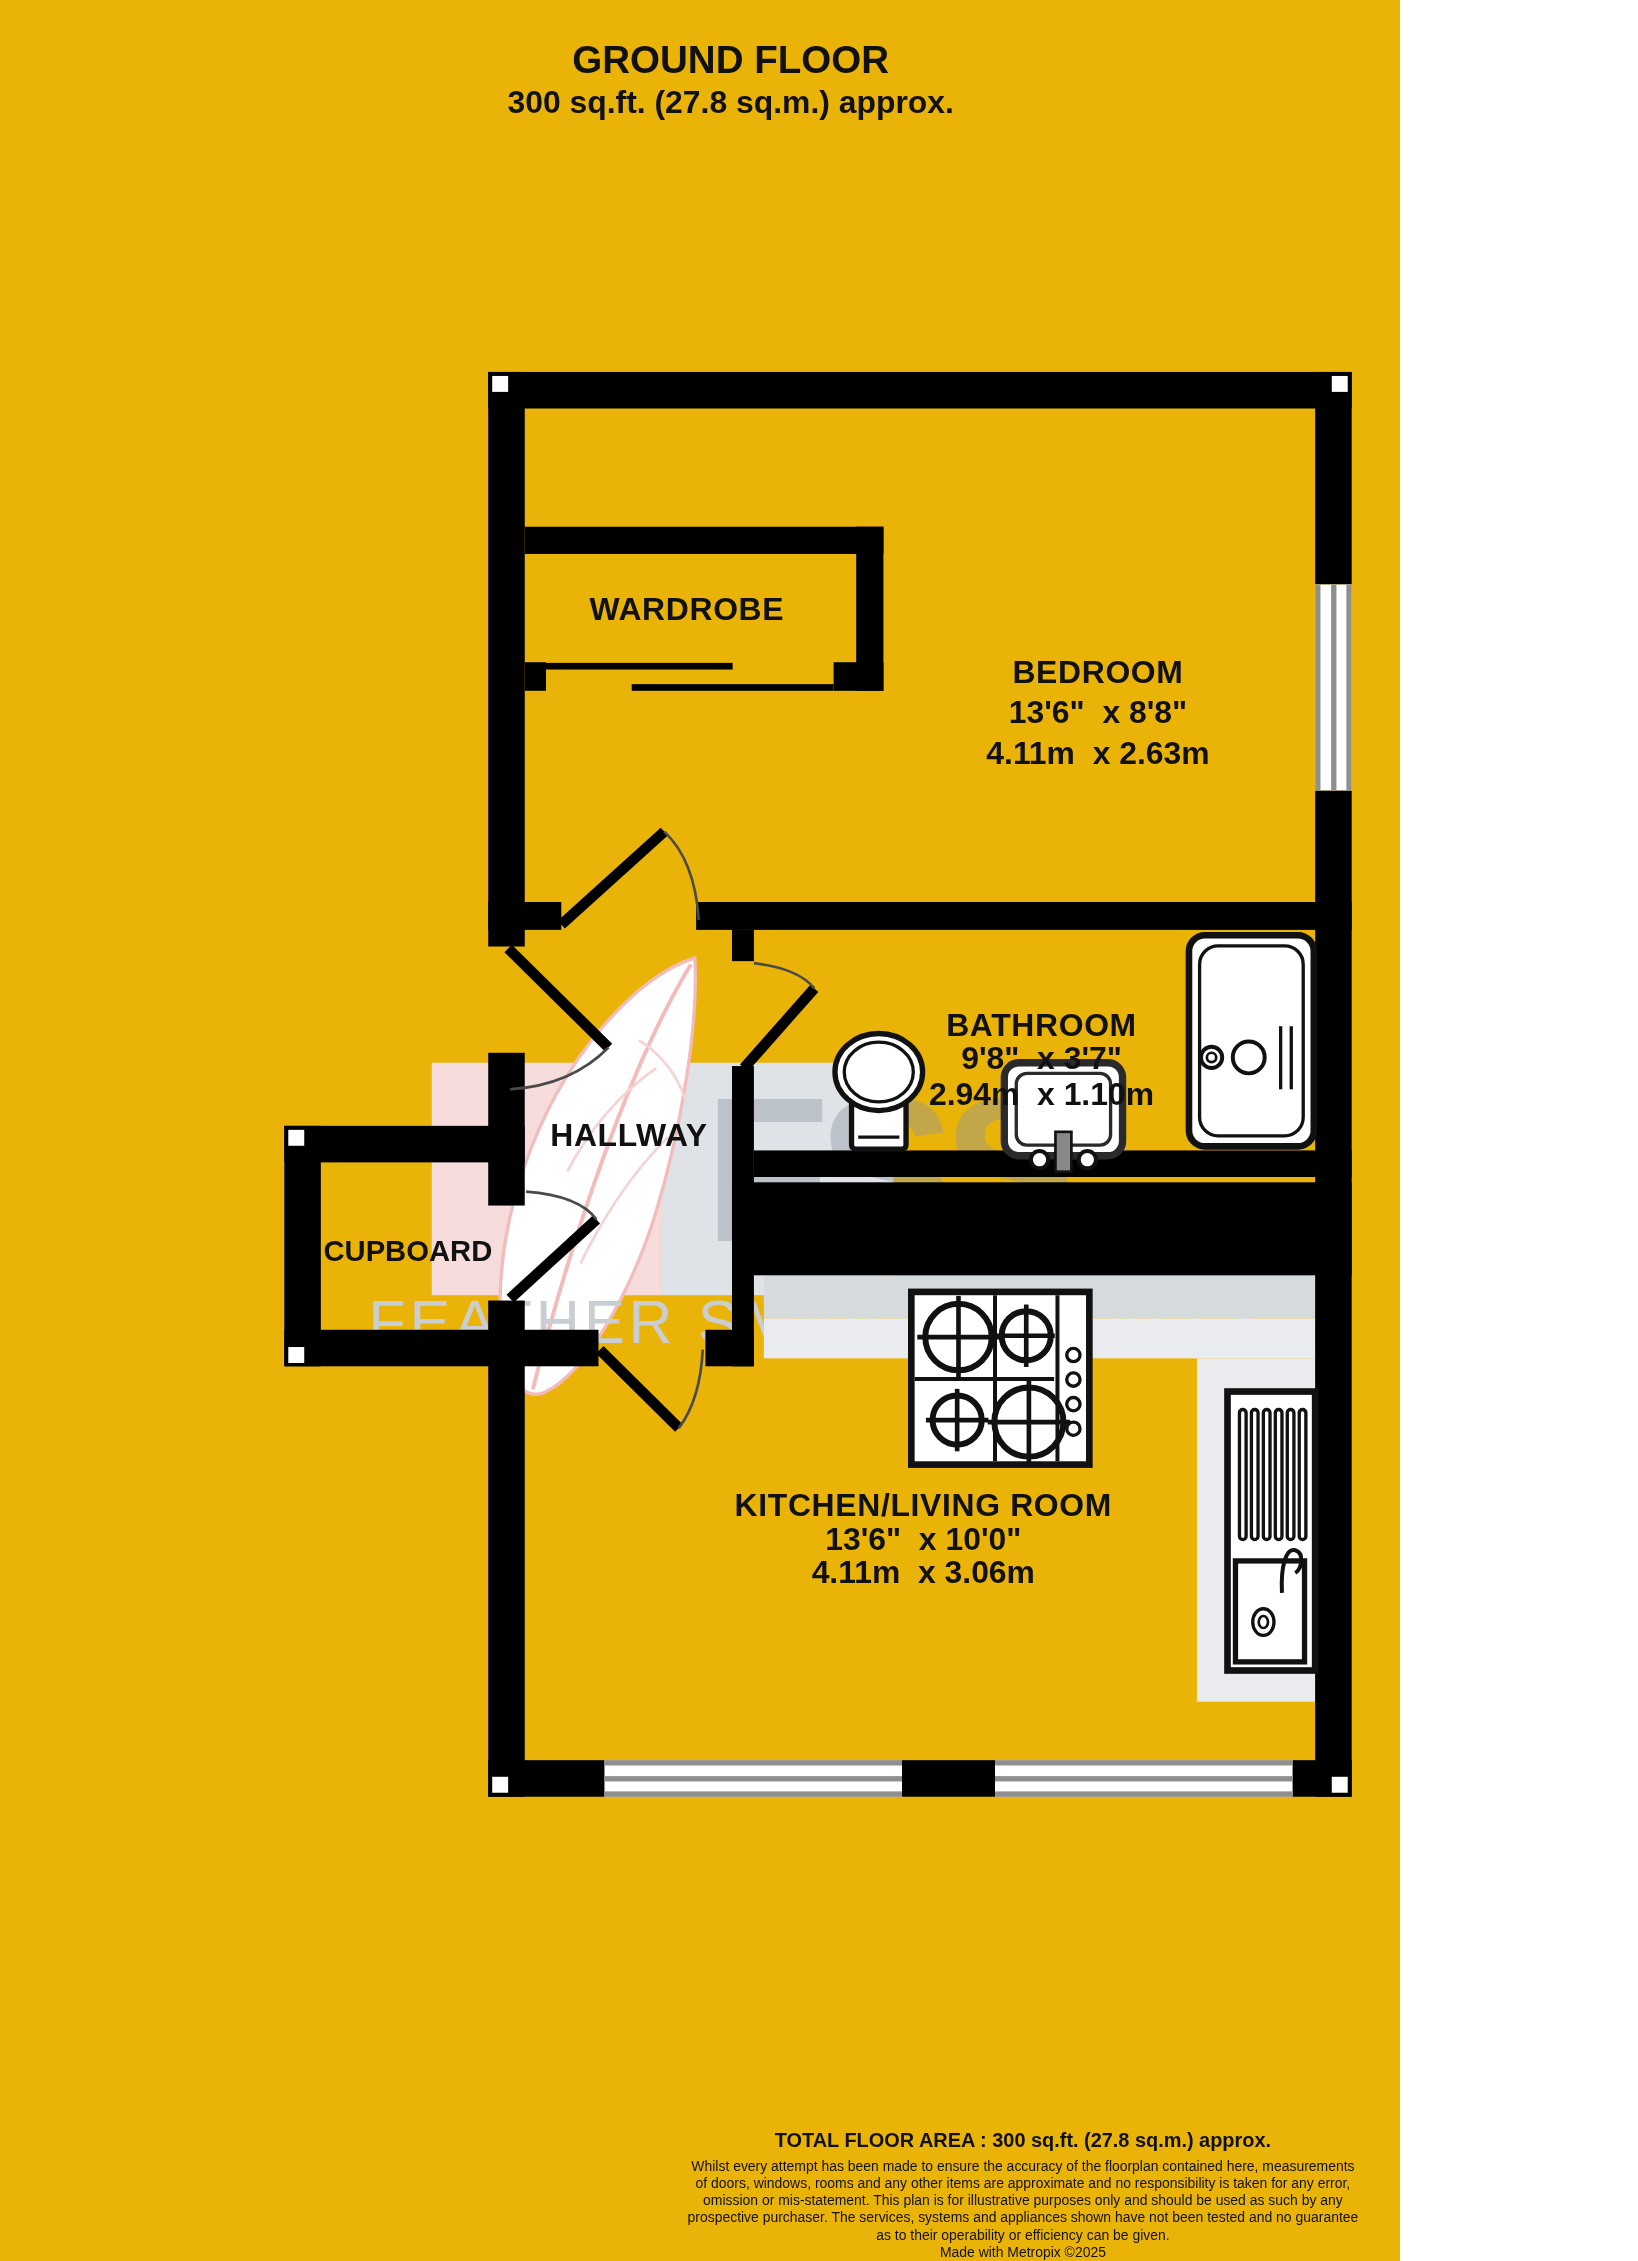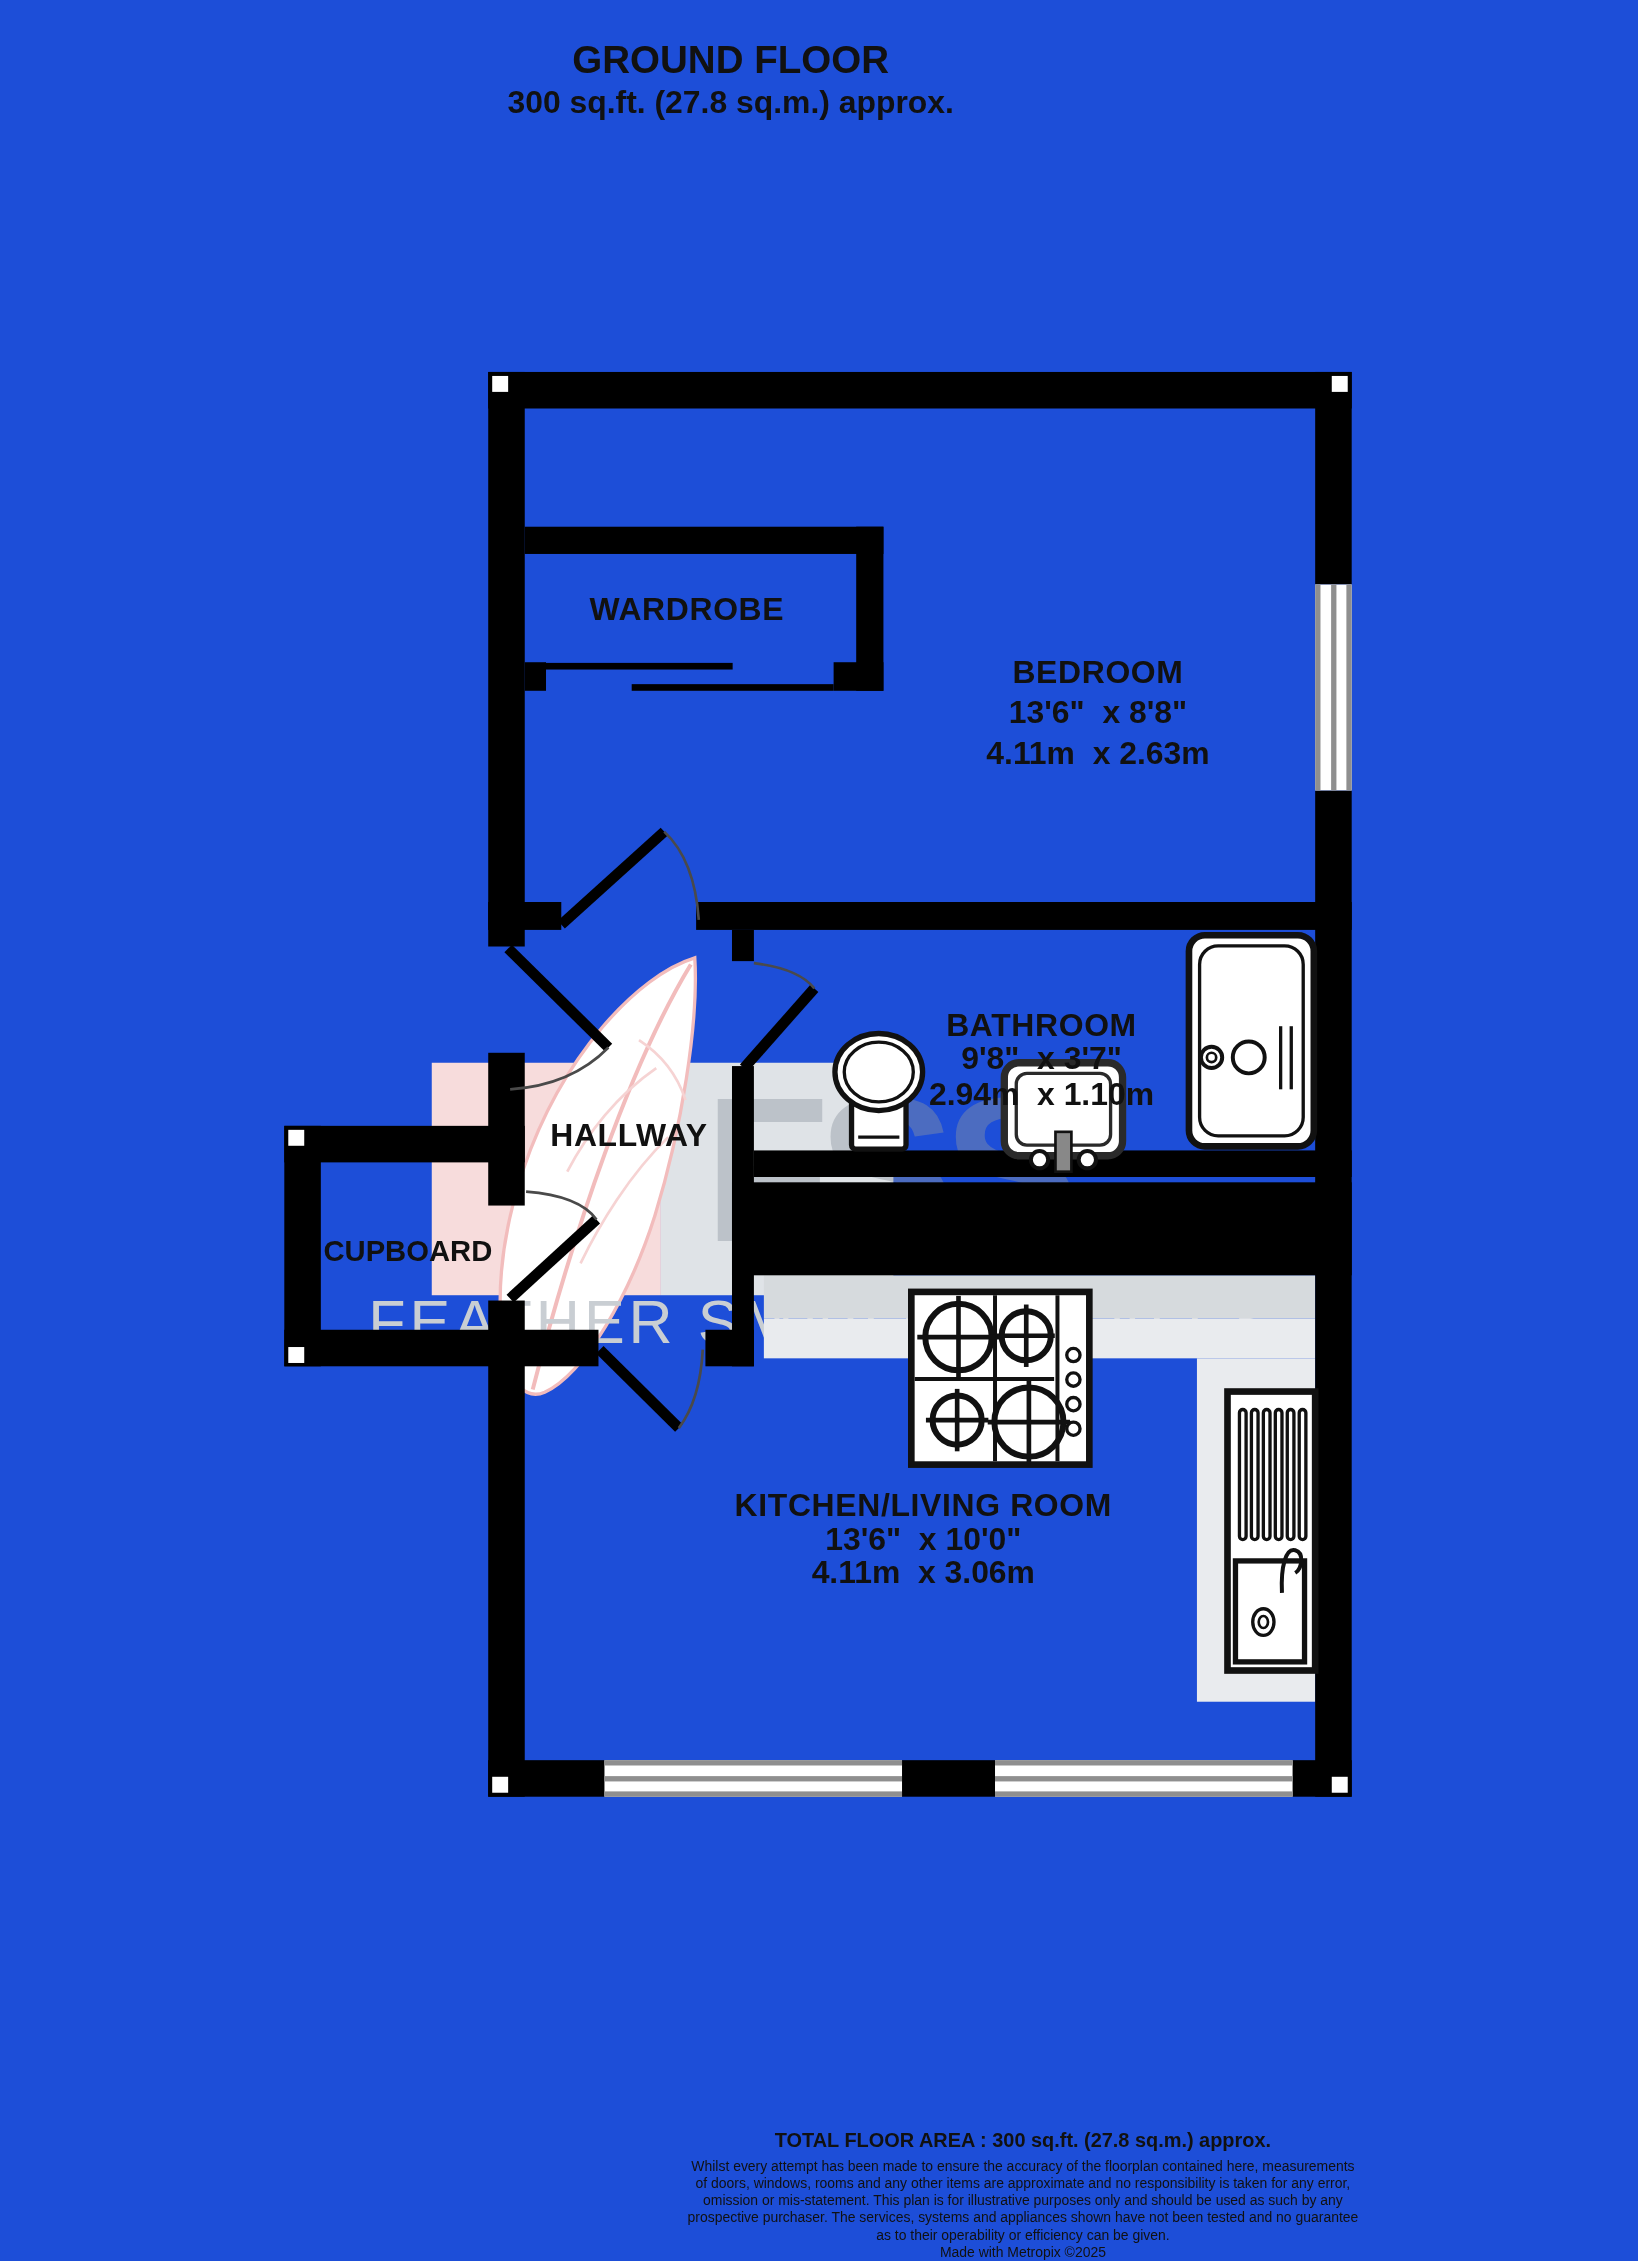--- a/index.html
+++ b/index.html
@@ -1,16 +1,16 @@
 <!DOCTYPE html>
 <html style="font-size:10.6px"><head>
 <meta charset="utf-8">
 <style>
   html,body{margin:0;padding:0;background:#ffffff;}
-  .page{position:relative;width:1638px;height:2261px;background:#1d4ed8;overflow:hidden;
+  .page{position:relative;width:1400px;height:2261px;background:#eab308;overflow:hidden;
         font-family:"Liberation Sans", sans-serif;}
   svg text{font-family:"Liberation Sans", sans-serif;fill:#111;}
   .ttl{font-weight:bold;font-size:58px;}
   .ttl2{font-weight:bold;font-size:48px;}
   .room{font-weight:bold;font-size:48px;letter-spacing:1px;}
   .dims{font-weight:bold;font-size:48px;white-space:pre;}
   .room-sm{font-weight:bold;font-size:44px;}
   .wm-text{font-size:92px;fill:#c9ced3;letter-spacing:6px;}
   .wm-mono{font-weight:bold;font-size:310px;fill:#8e96a0;opacity:0.42;letter-spacing:-18px;}
   .foot-b{font-weight:bold;font-size:30px;}

